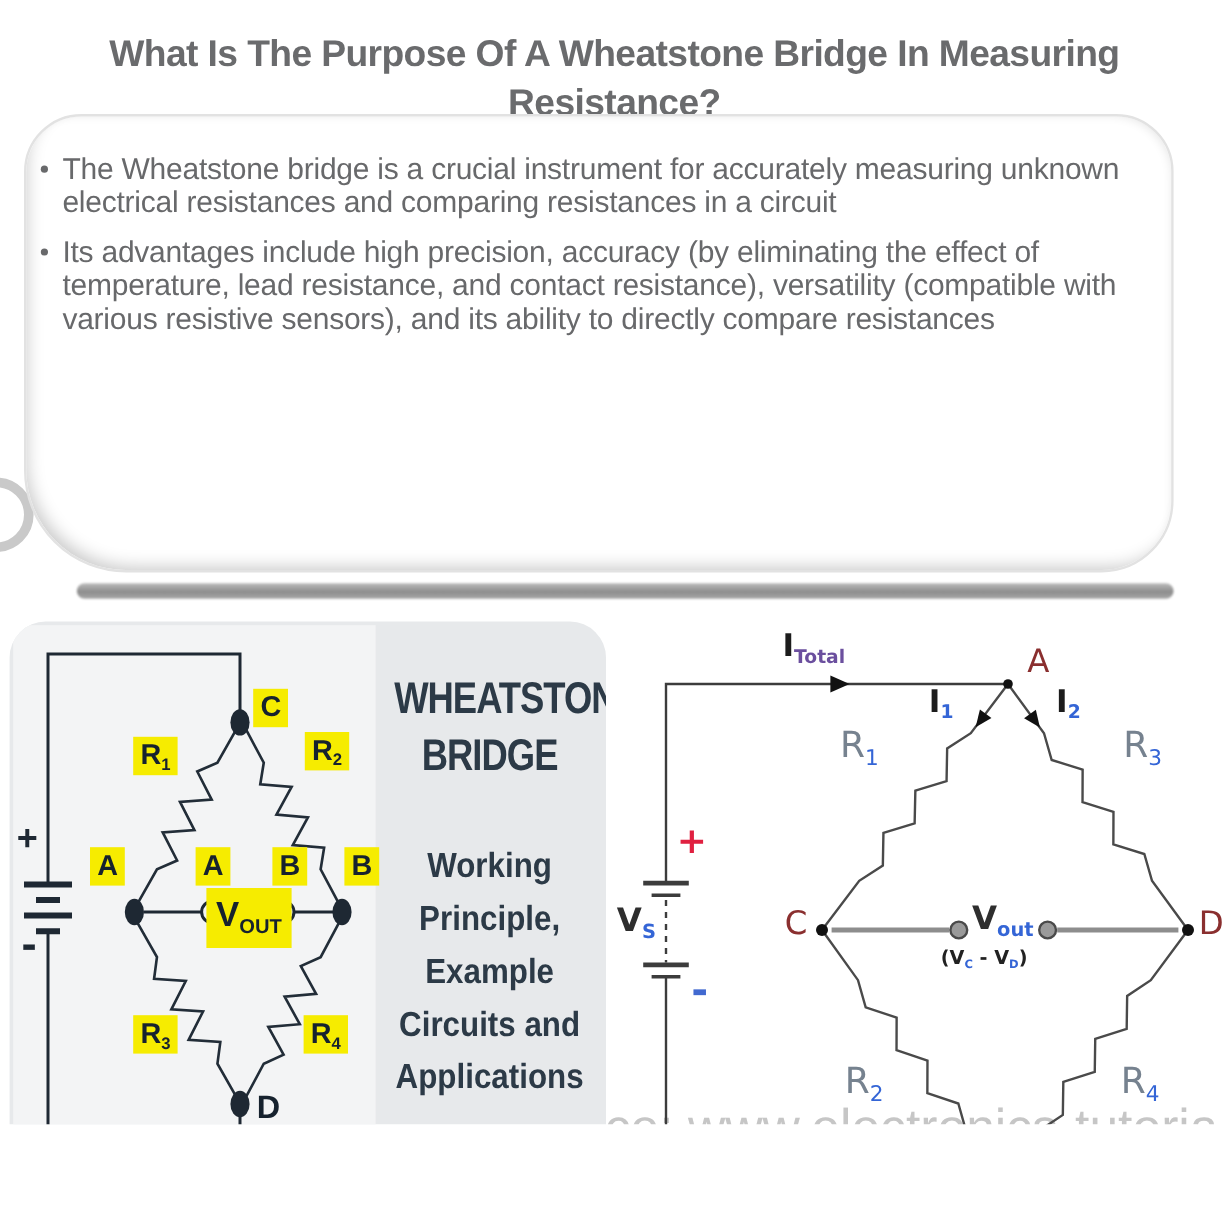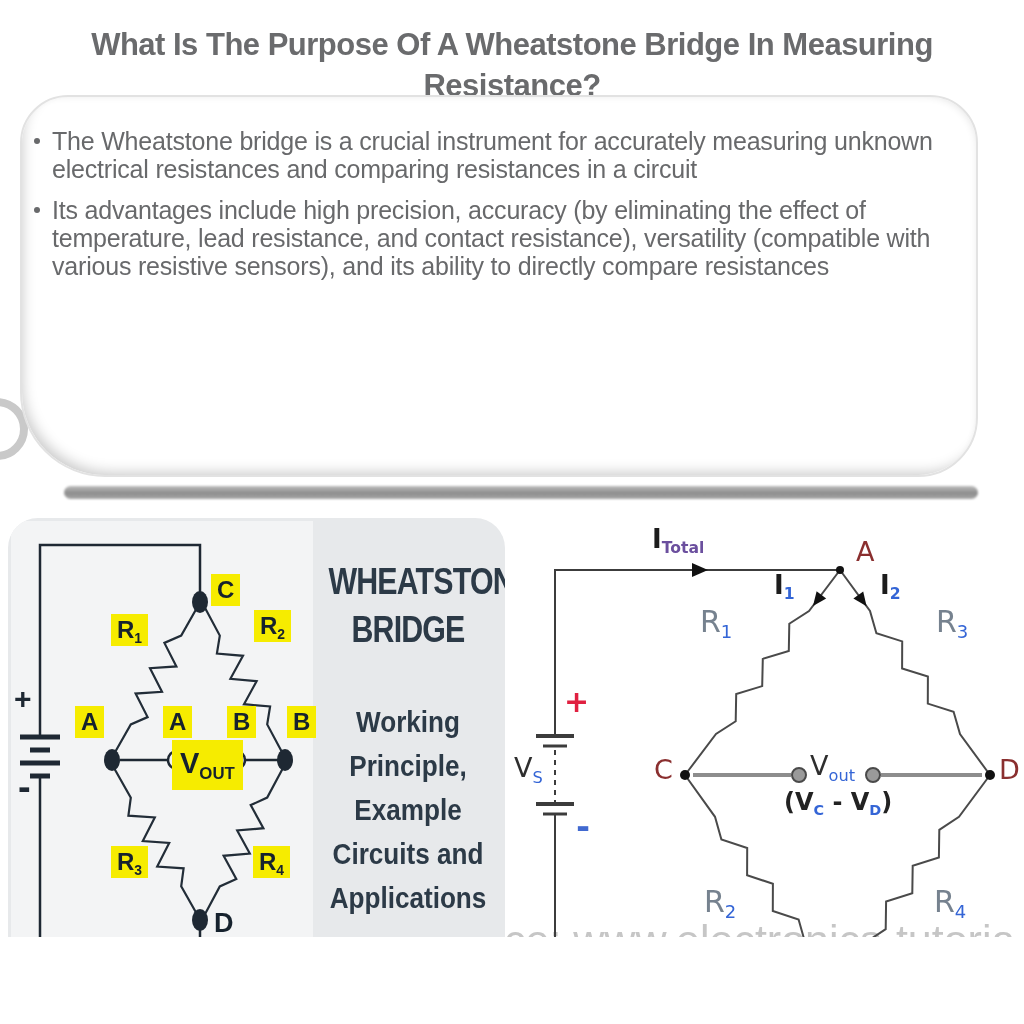--- a/index.html
+++ b/index.html
@@ -48,22 +48,22 @@
   .shield{display:inline-block;width:15px;height:18px;background:#22303e;
     clip-path:polygon(50% 0,100% 15%,100% 58%,50% 100%,0 58%,0 15%);}
 
   
   .panel-right{position:absolute;left:512px;top:514px;width:512px;height:510px;font-family:"DejaVu Sans",sans-serif;}
   .panel-right svg{position:absolute;left:0;top:0;z-index:2;}
   .rp-label{position:absolute;white-space:nowrap;z-index:3;}
   .node-red{color:#8a2f2f;font-size:27px;}
   .rlab{color:#76828f;font-size:30px;}
   .ilab{color:#1c1c1c;font-size:26px;font-weight:bold;}
-  .vlab{color:#2e2e2e;font-size:27px;font-weight:normal;}
-  .expr{color:#222222;font-size:24px;font-weight:bold;text-align:right;}
+  .vlab{color:#2e2e2e;font-size:27px;font-weight:bold;}
+  .expr{color:#222222;font-size:16px;font-weight:bold;text-align:right;}
   .bluesub{color:#3465d6;font-size:0.6em;vertical-align:-0.35em;line-height:0;}
   .darksub{color:#6b4f9e;font-size:0.6em;vertical-align:-0.35em;line-height:0;}
   .plus-r{color:#e02040;font-size:30px;font-weight:bold;}
   .minus-r{color:#4169d0;font-size:34px;font-weight:bold;}
   .watermark{position:absolute;left:-8px;top:402px;z-index:1;color:#c6c6c6;font-size:43px;
     font-family:"Liberation Sans",sans-serif;white-space:nowrap;}
 </style>
 </head>
 <body>
 

